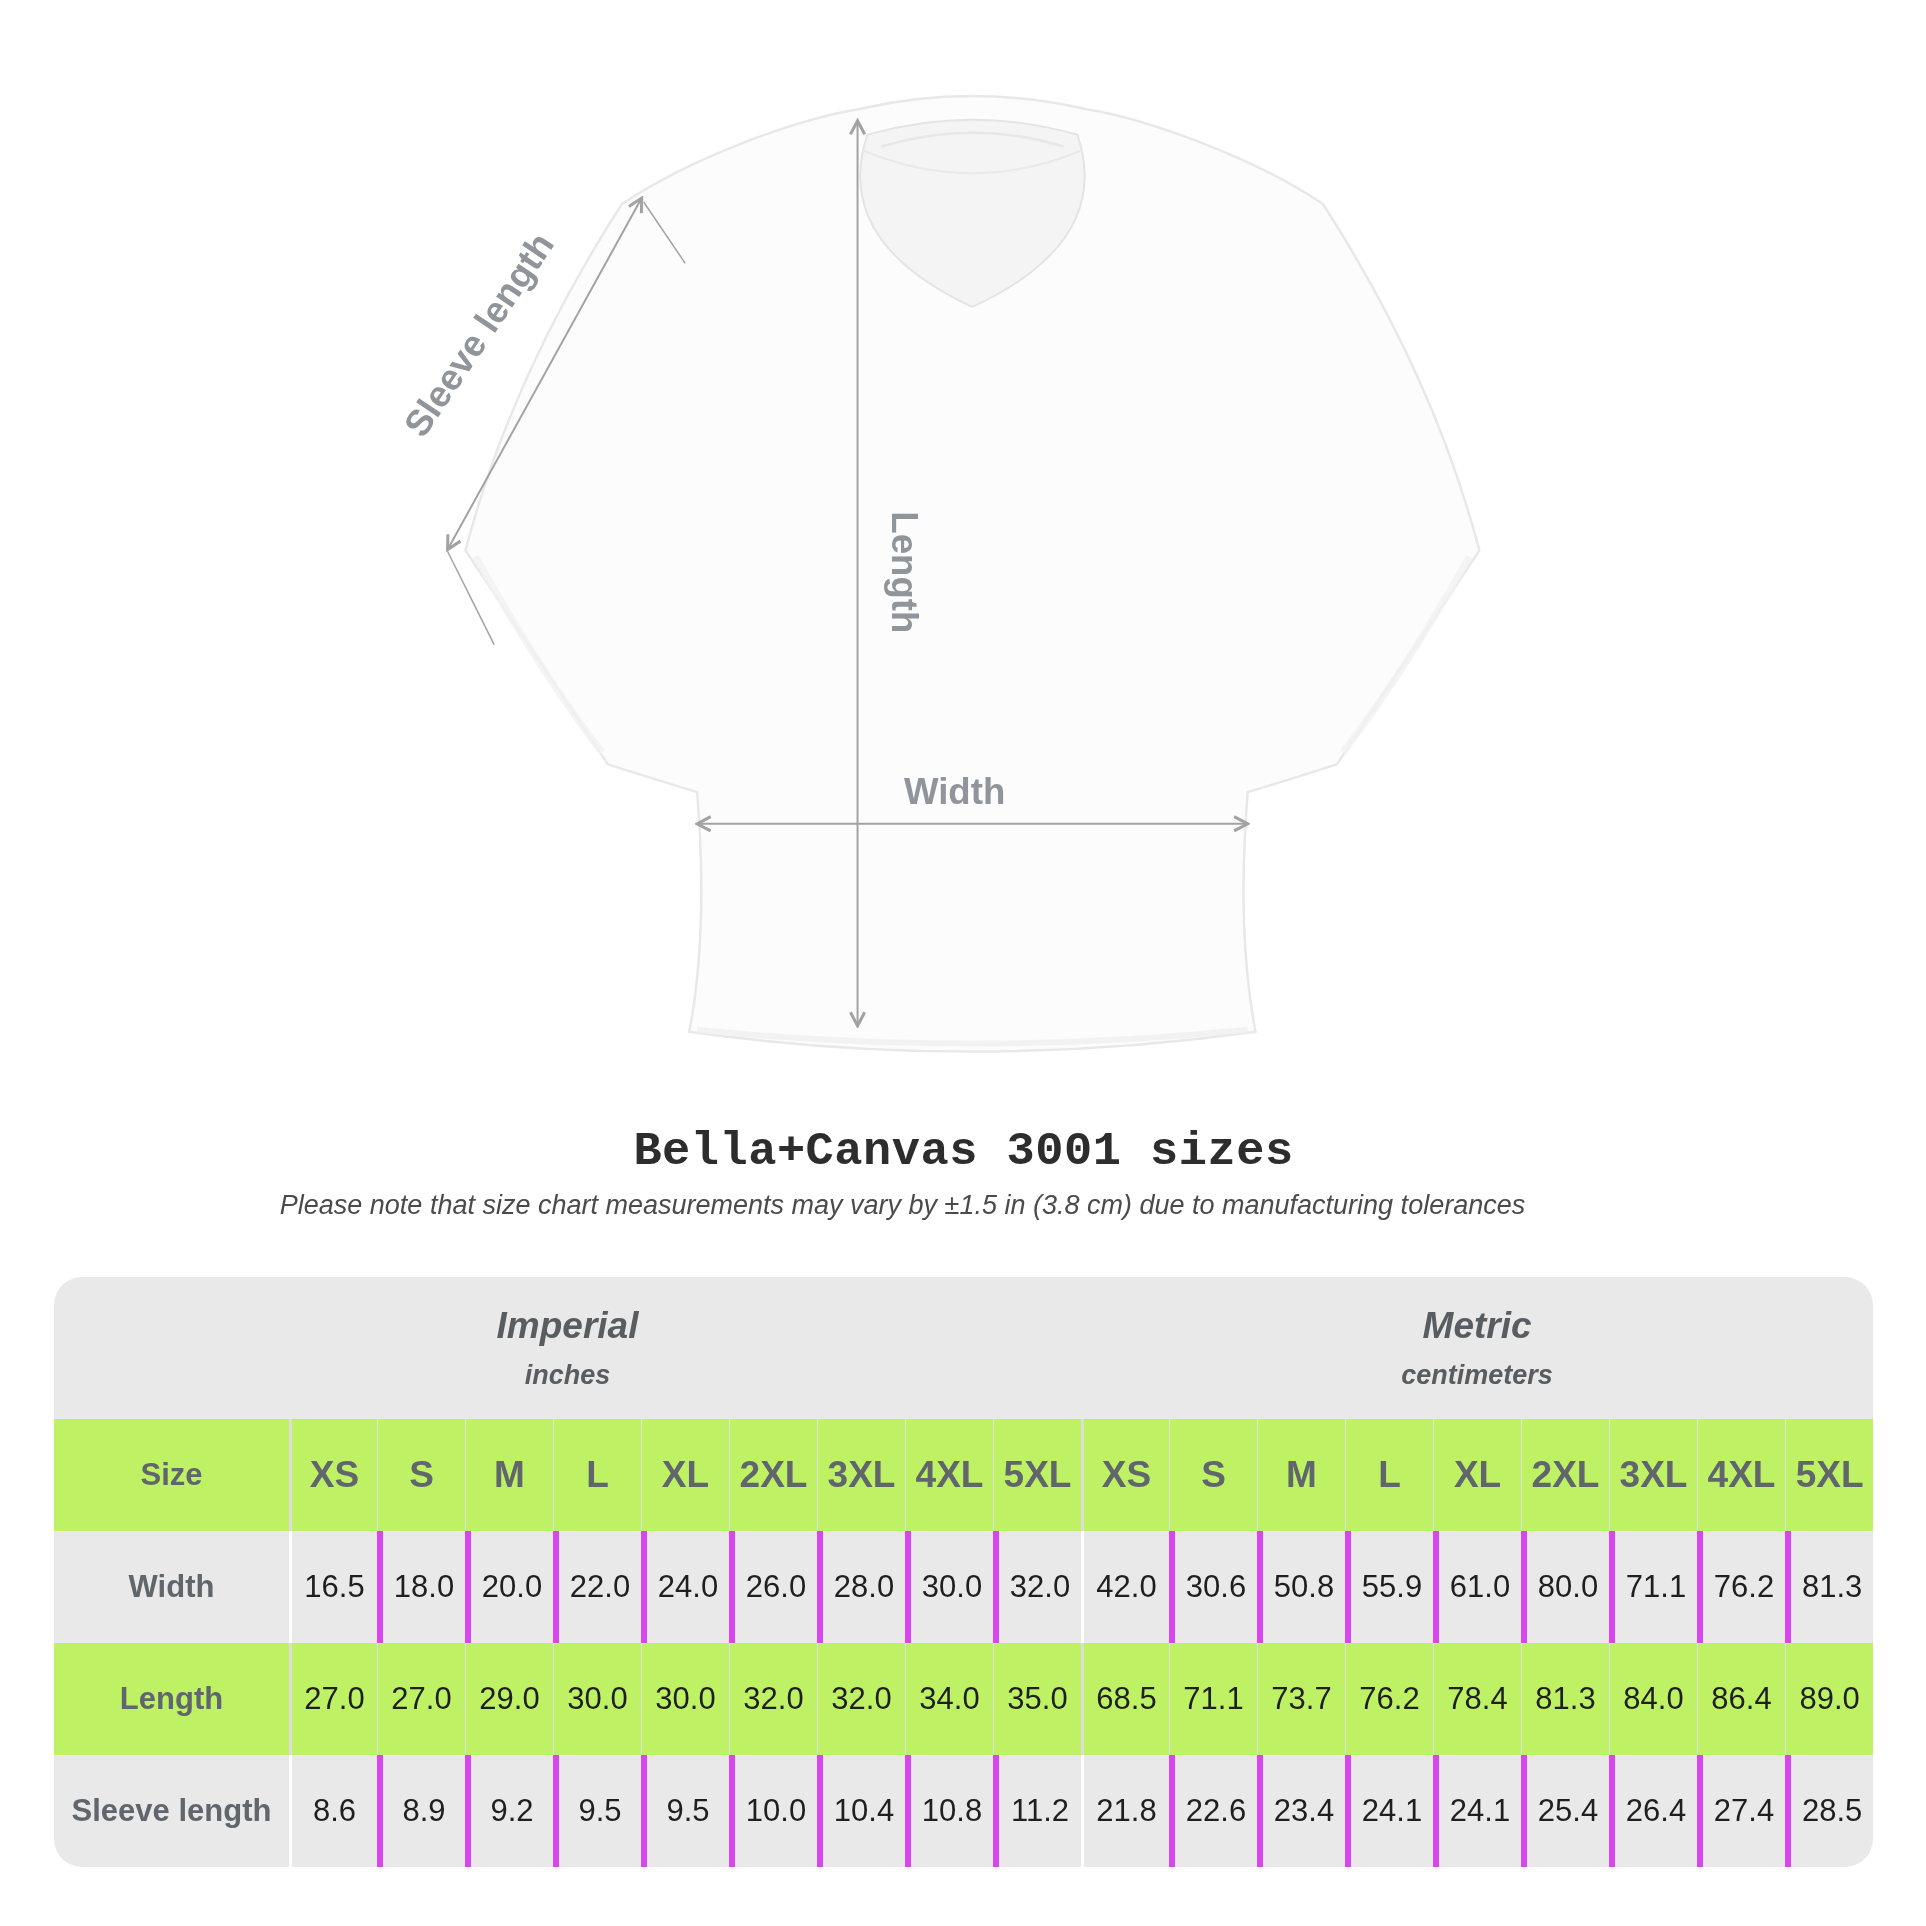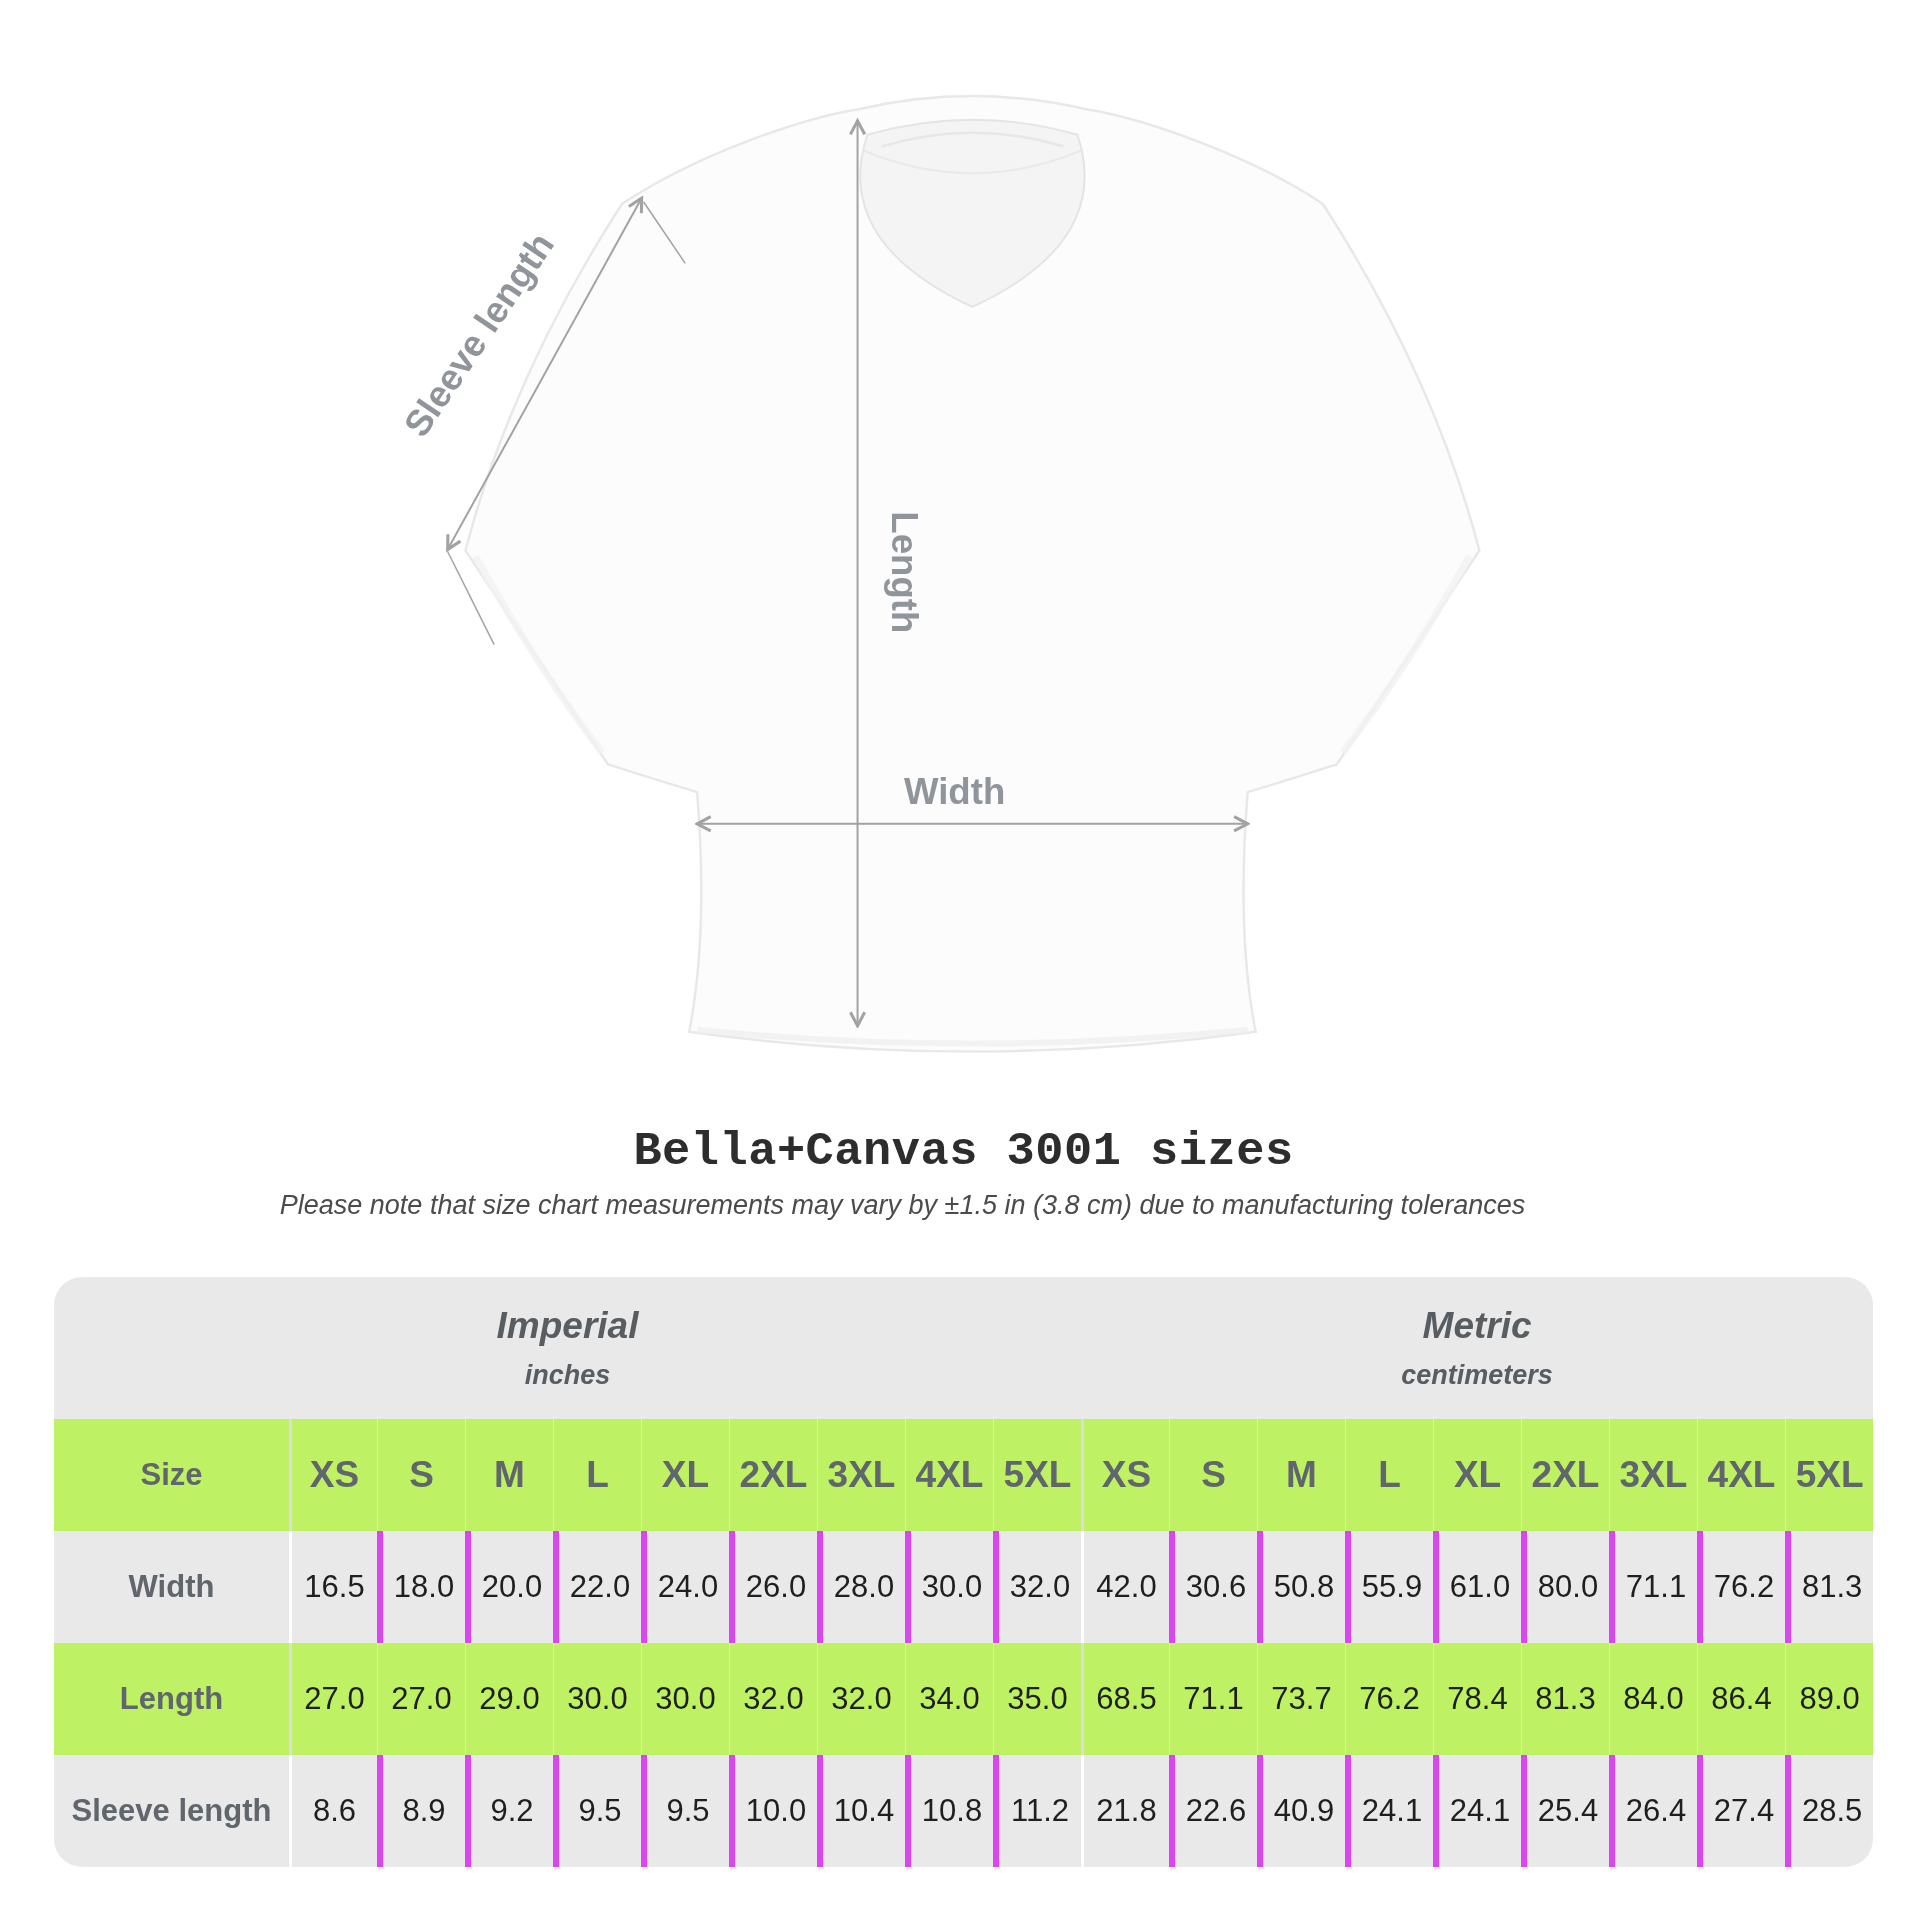--- a/index.html
+++ b/index.html
@@ -214,21 +214,21 @@
         <td class="val c">8.9</td>
         <td class="val c">9.2</td>
         <td class="val c">9.5</td>
         <td class="val c">9.5</td>
         <td class="val c">10.0</td>
         <td class="val c">10.4</td>
         <td class="val c">10.8</td>
         <td class="val c">11.2</td>
         <td class="val c sep">21.8</td>
         <td class="val c">22.6</td>
-        <td class="val c">40.9</td>
+        <td class="val c">23.4</td>
         <td class="val c">24.1</td>
         <td class="val c">24.1</td>
         <td class="val c">25.4</td>
         <td class="val c">26.4</td>
         <td class="val c">27.4</td>
         <td class="val c">28.5</td>
       </tr>
     </tbody>
       </table>
   </div>

